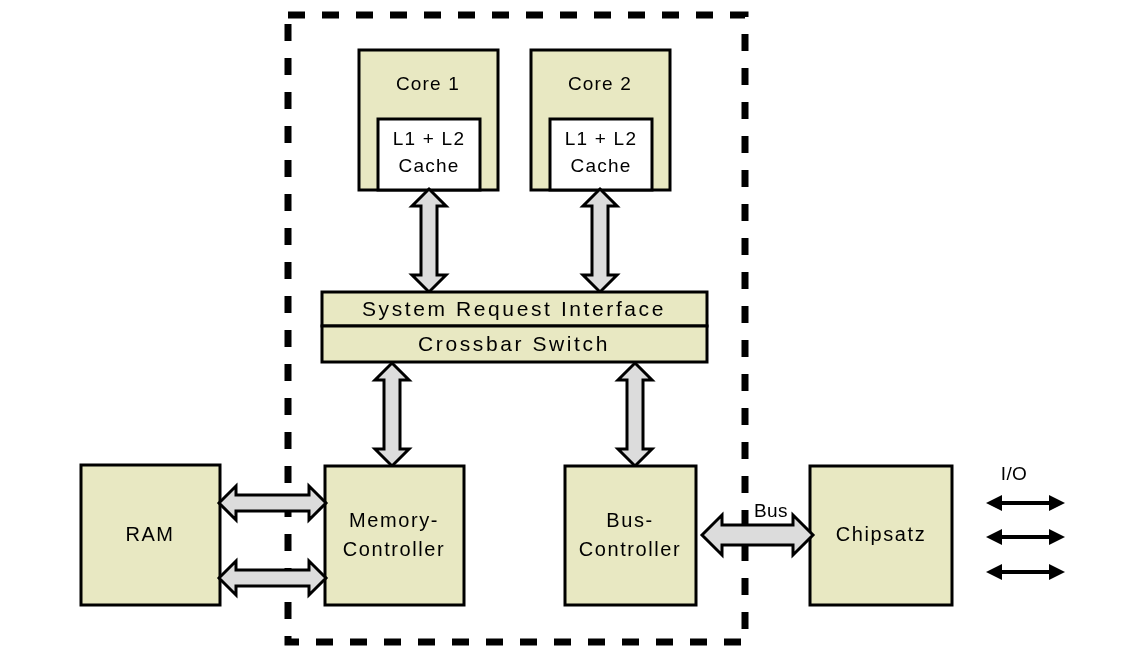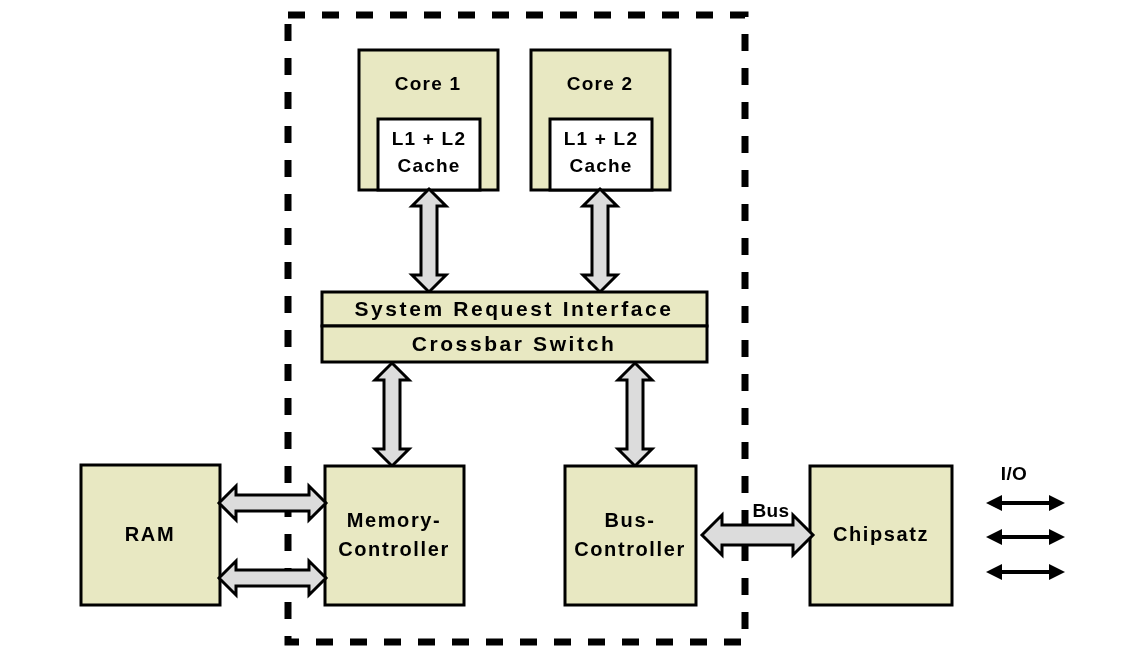--- a/index.html
+++ b/index.html
@@ -10,21 +10,20 @@
   body {
     width: 1126px;
     height: 668px;
     font-family: "Liberation Sans", sans-serif;
     overflow: hidden;
   }
   #diagram-root {
     position: relative;
     width: 1126px;
     height: 516px;
-    font-weight: bold;
   }
   svg.diagram {
     display: block;
     width: 1126px;
     height: 668px;
   }
   .box-fill {
     fill: #e8e8c2;
     stroke: #000000;
     stroke-width: 3;

